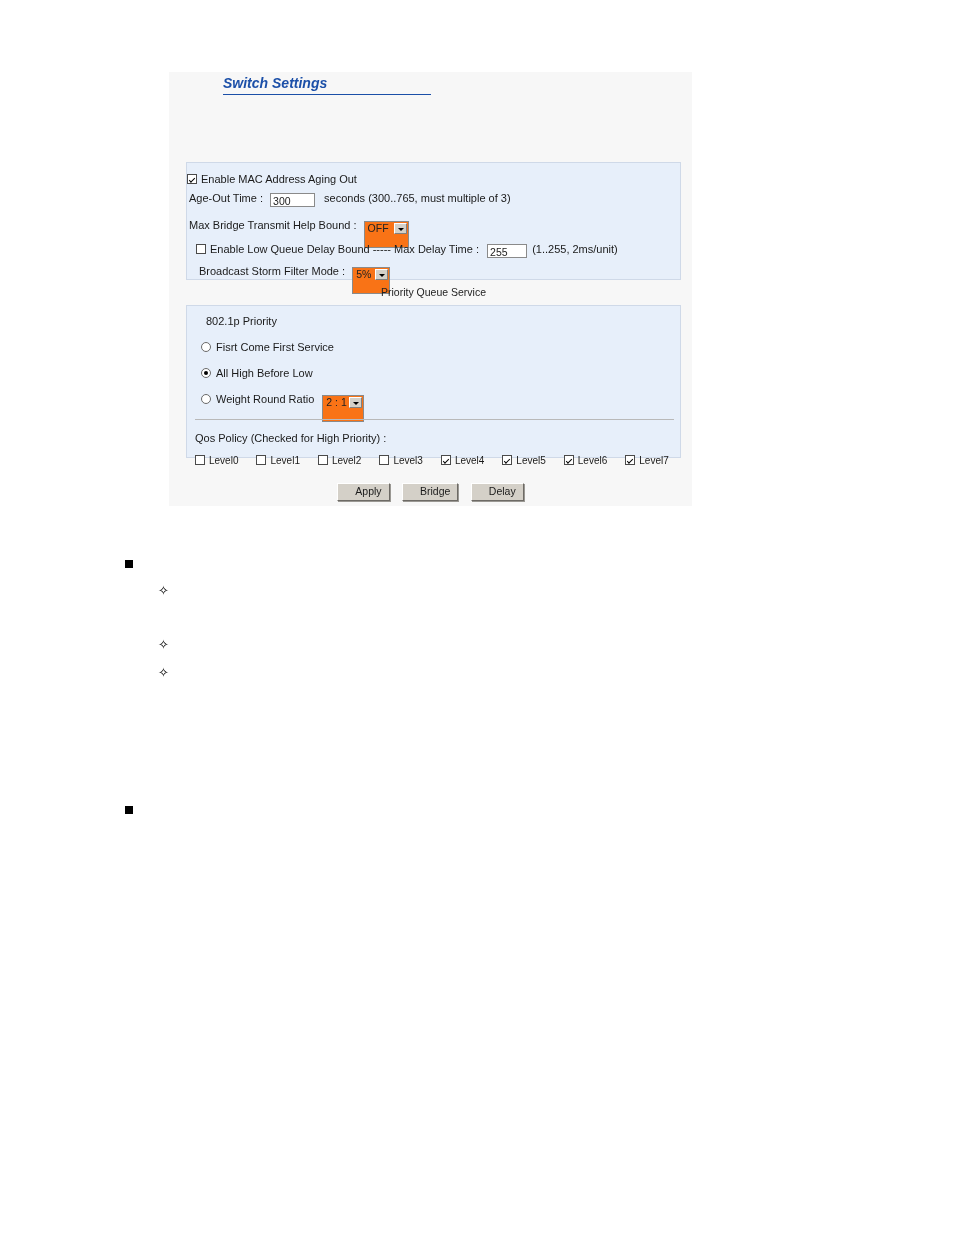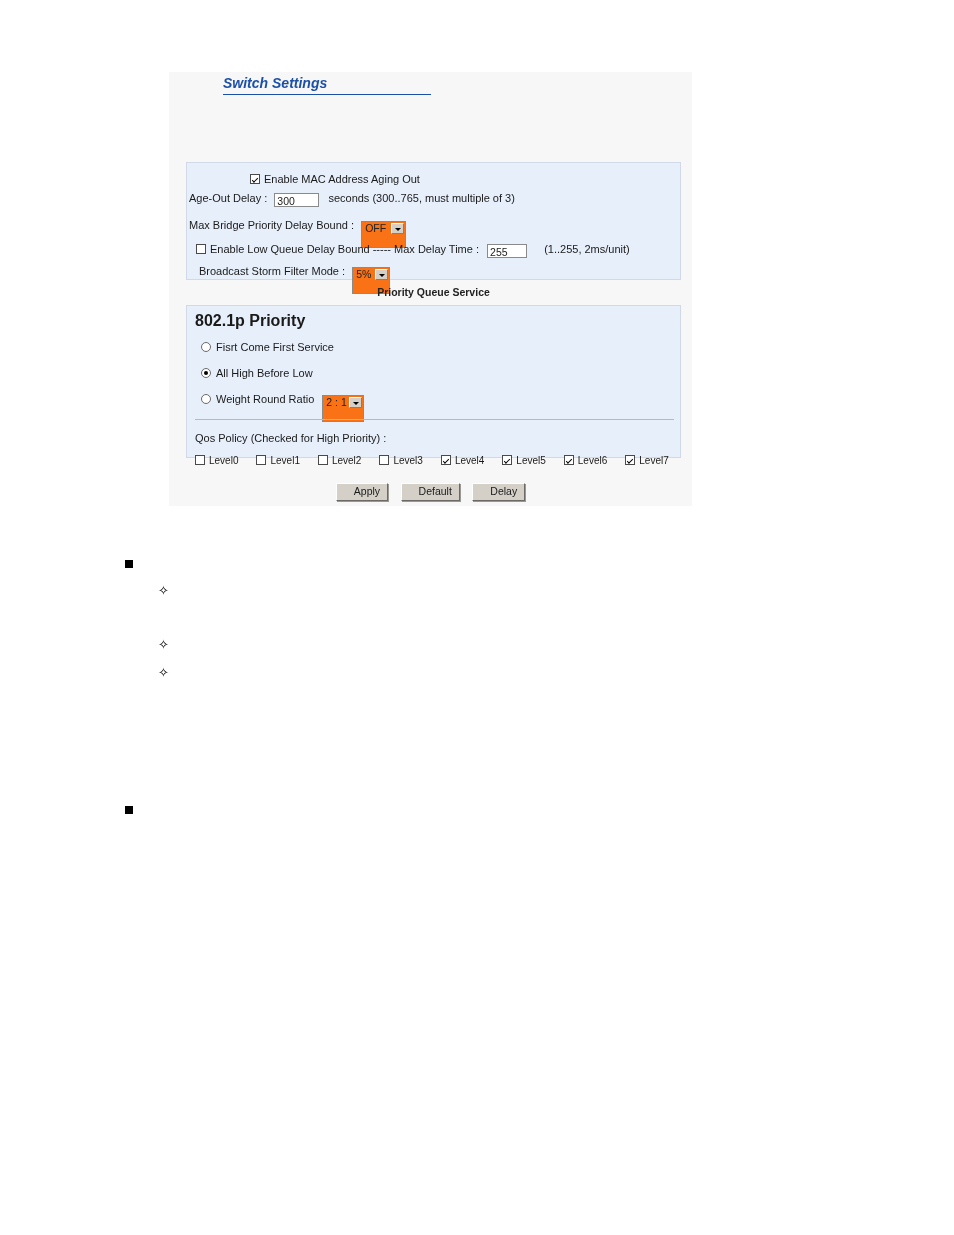--- a/index.html
+++ b/index.html
@@ -202,28 +202,27 @@
 
   
   #queue-service-caption {
     position: absolute;
     left: 17px;
     top: 214px;
     width: 495px;
     text-align: center;
     font-size: 10.5px;
     color: #222222;
-    font-weight: bold;
   }
 
   #priority-heading {
-    left: 8px;
+    left: 19px;
     top: 8px;
-    font-size: 16px;
-    font-weight: bold;
+    font-size: 11px;
+    font-weight: normal;
   }
   #radio-fcfs   { left: 14px; top: 34px; }
   #radio-ahbl   { left: 14px; top: 60px; }
   #radio-wrr    { left: 14px; top: 86px; }
 
   #section-divider {
     position: absolute;
     left: 8px;
     top: 113px;
     width: 479px;
@@ -293,42 +292,42 @@
 <body>
 
 <div id="app-window">
 
   <div id="page-title">Switch Settings</div>
   <div id="title-rule"></div>
 
 
   <div id="panel-aging" class="panel">
 
-    <div class="row" style="left:15px; top:9px;padding-left:48px;">
+    <div class="row" style="left:0; top:9px;">
       <span class="cb checked"></span><span>Enable MAC Address Aging Out</span>
     </div>
 
     <div class="row" style="left:2px; top:28px;">
-      <span>Age-Out Delay :</span>
+      <span>Age-Out Time :</span>
       <span class="textbox" style="width:45px; margin-left:4px;">300</span>
       <span style="margin-left:6px;">seconds (300..765, must multiple of 3)</span>
     </div>
 
     <div class="row" style="left:2px; top:55px;">
-      <span>Max Bridge Priority Delay Bound :</span>
+      <span>Max Bridge Transmit Help Bound :</span>
       <span class="select" style="width:45px; margin-left:4px;">
         <span>OFF</span>
         <span class="arrow"></span>
       </span>
     </div>
 
     <div class="row" style="left:9px; top:79px;">
       <span class="cb"></span><span>Enable Low Queue Delay Bound ----- Max Delay Time :</span>
       <span class="textbox" style="width:40px; margin-left:5px;">255</span>
-      <span style="margin-left:14px;">(1..255, 2ms/unit)</span>
+      <span style="margin-left:2px;">(1..255, 2ms/unit)</span>
     </div>
 
     <div class="row" style="left:12px; top:101px;">
       <span>Broadcast Storm Filter Mode :</span>
       <span class="select" style="width:38px; margin-left:4px;">
         <span>5%</span>
         <span class="arrow"></span>
       </span>
     </div>
   </div>
@@ -359,21 +358,21 @@
 
     <div id="qos-heading" class="row">Qos Policy (Checked for High Priority) :</div>
 
     <div id="qos-levels" class="row">
       <span class="level"><span class="cb"></span><span>Level0</span></span><span class="level"><span class="cb"></span><span>Level1</span></span><span class="level"><span class="cb"></span><span>Level2</span></span><span class="level"><span class="cb"></span><span>Level3</span></span><span class="level"><span class="cb checked"></span><span>Level4</span></span><span class="level"><span class="cb checked"></span><span>Level5</span></span><span class="level"><span class="cb checked"></span><span>Level6</span></span><span class="level"><span class="cb checked"></span><span>Level7</span></span>
     </div>
   </div>
 
   <div id="button-bar">
     <span class="btn">Apply</span>
-    <span class="btn">Default</span>
+    <span class="btn">Bridge</span>
     <span class="btn">Delay</span>
   </div>
 
 </div>
 
 <div id="bullet-sq-1" class="bullet-square"></div>
 <div id="bullet-d-1" class="bullet-diamond">✧</div>
 <div id="bullet-d-2" class="bullet-diamond">✧</div>
 <div id="bullet-d-3" class="bullet-diamond">✧</div>
 <div id="bullet-sq-2" class="bullet-square"></div>

